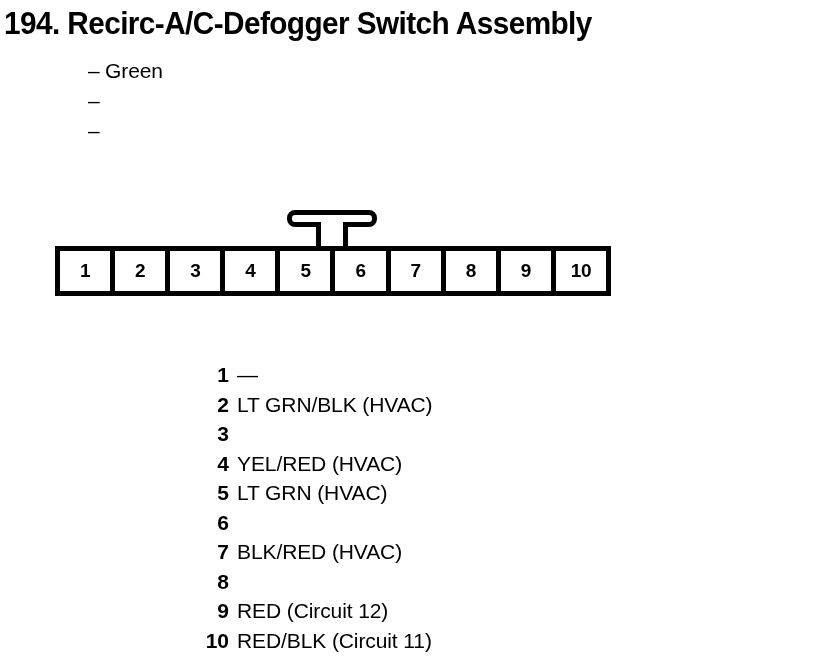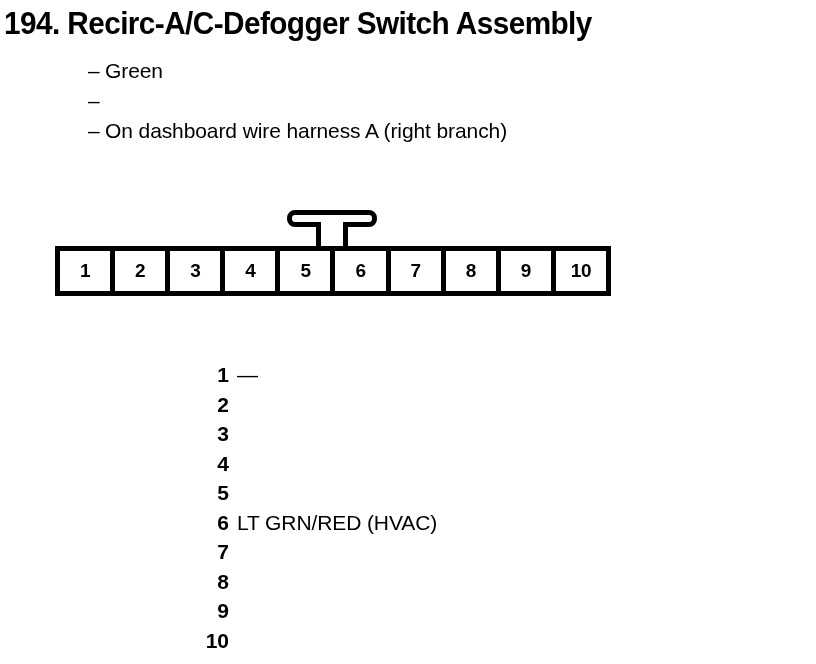--- a/index.html
+++ b/index.html
@@ -159,21 +159,20 @@
 <div class="notes">
   <div class="note-row">
     <span class="note-dash">–</span>
     <span class="note-text">Green</span>
   </div>
   <div class="note-row">
     <span class="note-dash">–</span>
   </div>
   <div class="note-row">
     <span class="note-dash">–</span>
-    <span class="note-text">On dashboard wire harness A (right branch)</span>
   </div>
 </div>
 
 <div class="connector-wrap">
 
   <div class="latch">
     <div class="latch-bar"></div>
     <div class="latch-stem"></div>
   </div>
 
@@ -192,39 +191,44 @@
 
 </div>
 
 <div class="pin-legend">
   <div class="legend-row">
     <span class="legend-num">1</span>
     <span class="legend-desc">—</span>
   </div>
   <div class="legend-row">
     <span class="legend-num">2</span>
+    <span class="legend-desc">LT GRN/BLK (HVAC)</span>
   </div>
   <div class="legend-row">
     <span class="legend-num">3</span>
   </div>
   <div class="legend-row">
     <span class="legend-num">4</span>
+    <span class="legend-desc">YEL/RED (HVAC)</span>
   </div>
   <div class="legend-row">
     <span class="legend-num">5</span>
+    <span class="legend-desc">LT GRN (HVAC)</span>
   </div>
   <div class="legend-row">
     <span class="legend-num">6</span>
-    <span class="legend-desc">LT GRN/RED (HVAC)</span>
   </div>
   <div class="legend-row">
     <span class="legend-num">7</span>
+    <span class="legend-desc">BLK/RED (HVAC)</span>
   </div>
   <div class="legend-row">
     <span class="legend-num">8</span>
   </div>
   <div class="legend-row">
     <span class="legend-num">9</span>
+    <span class="legend-desc">RED (Circuit 12)</span>
   </div>
   <div class="legend-row">
     <span class="legend-num">10</span>
+    <span class="legend-desc">RED/BLK (Circuit 11)</span>
   </div>
 </div>
 
 </body></html>

